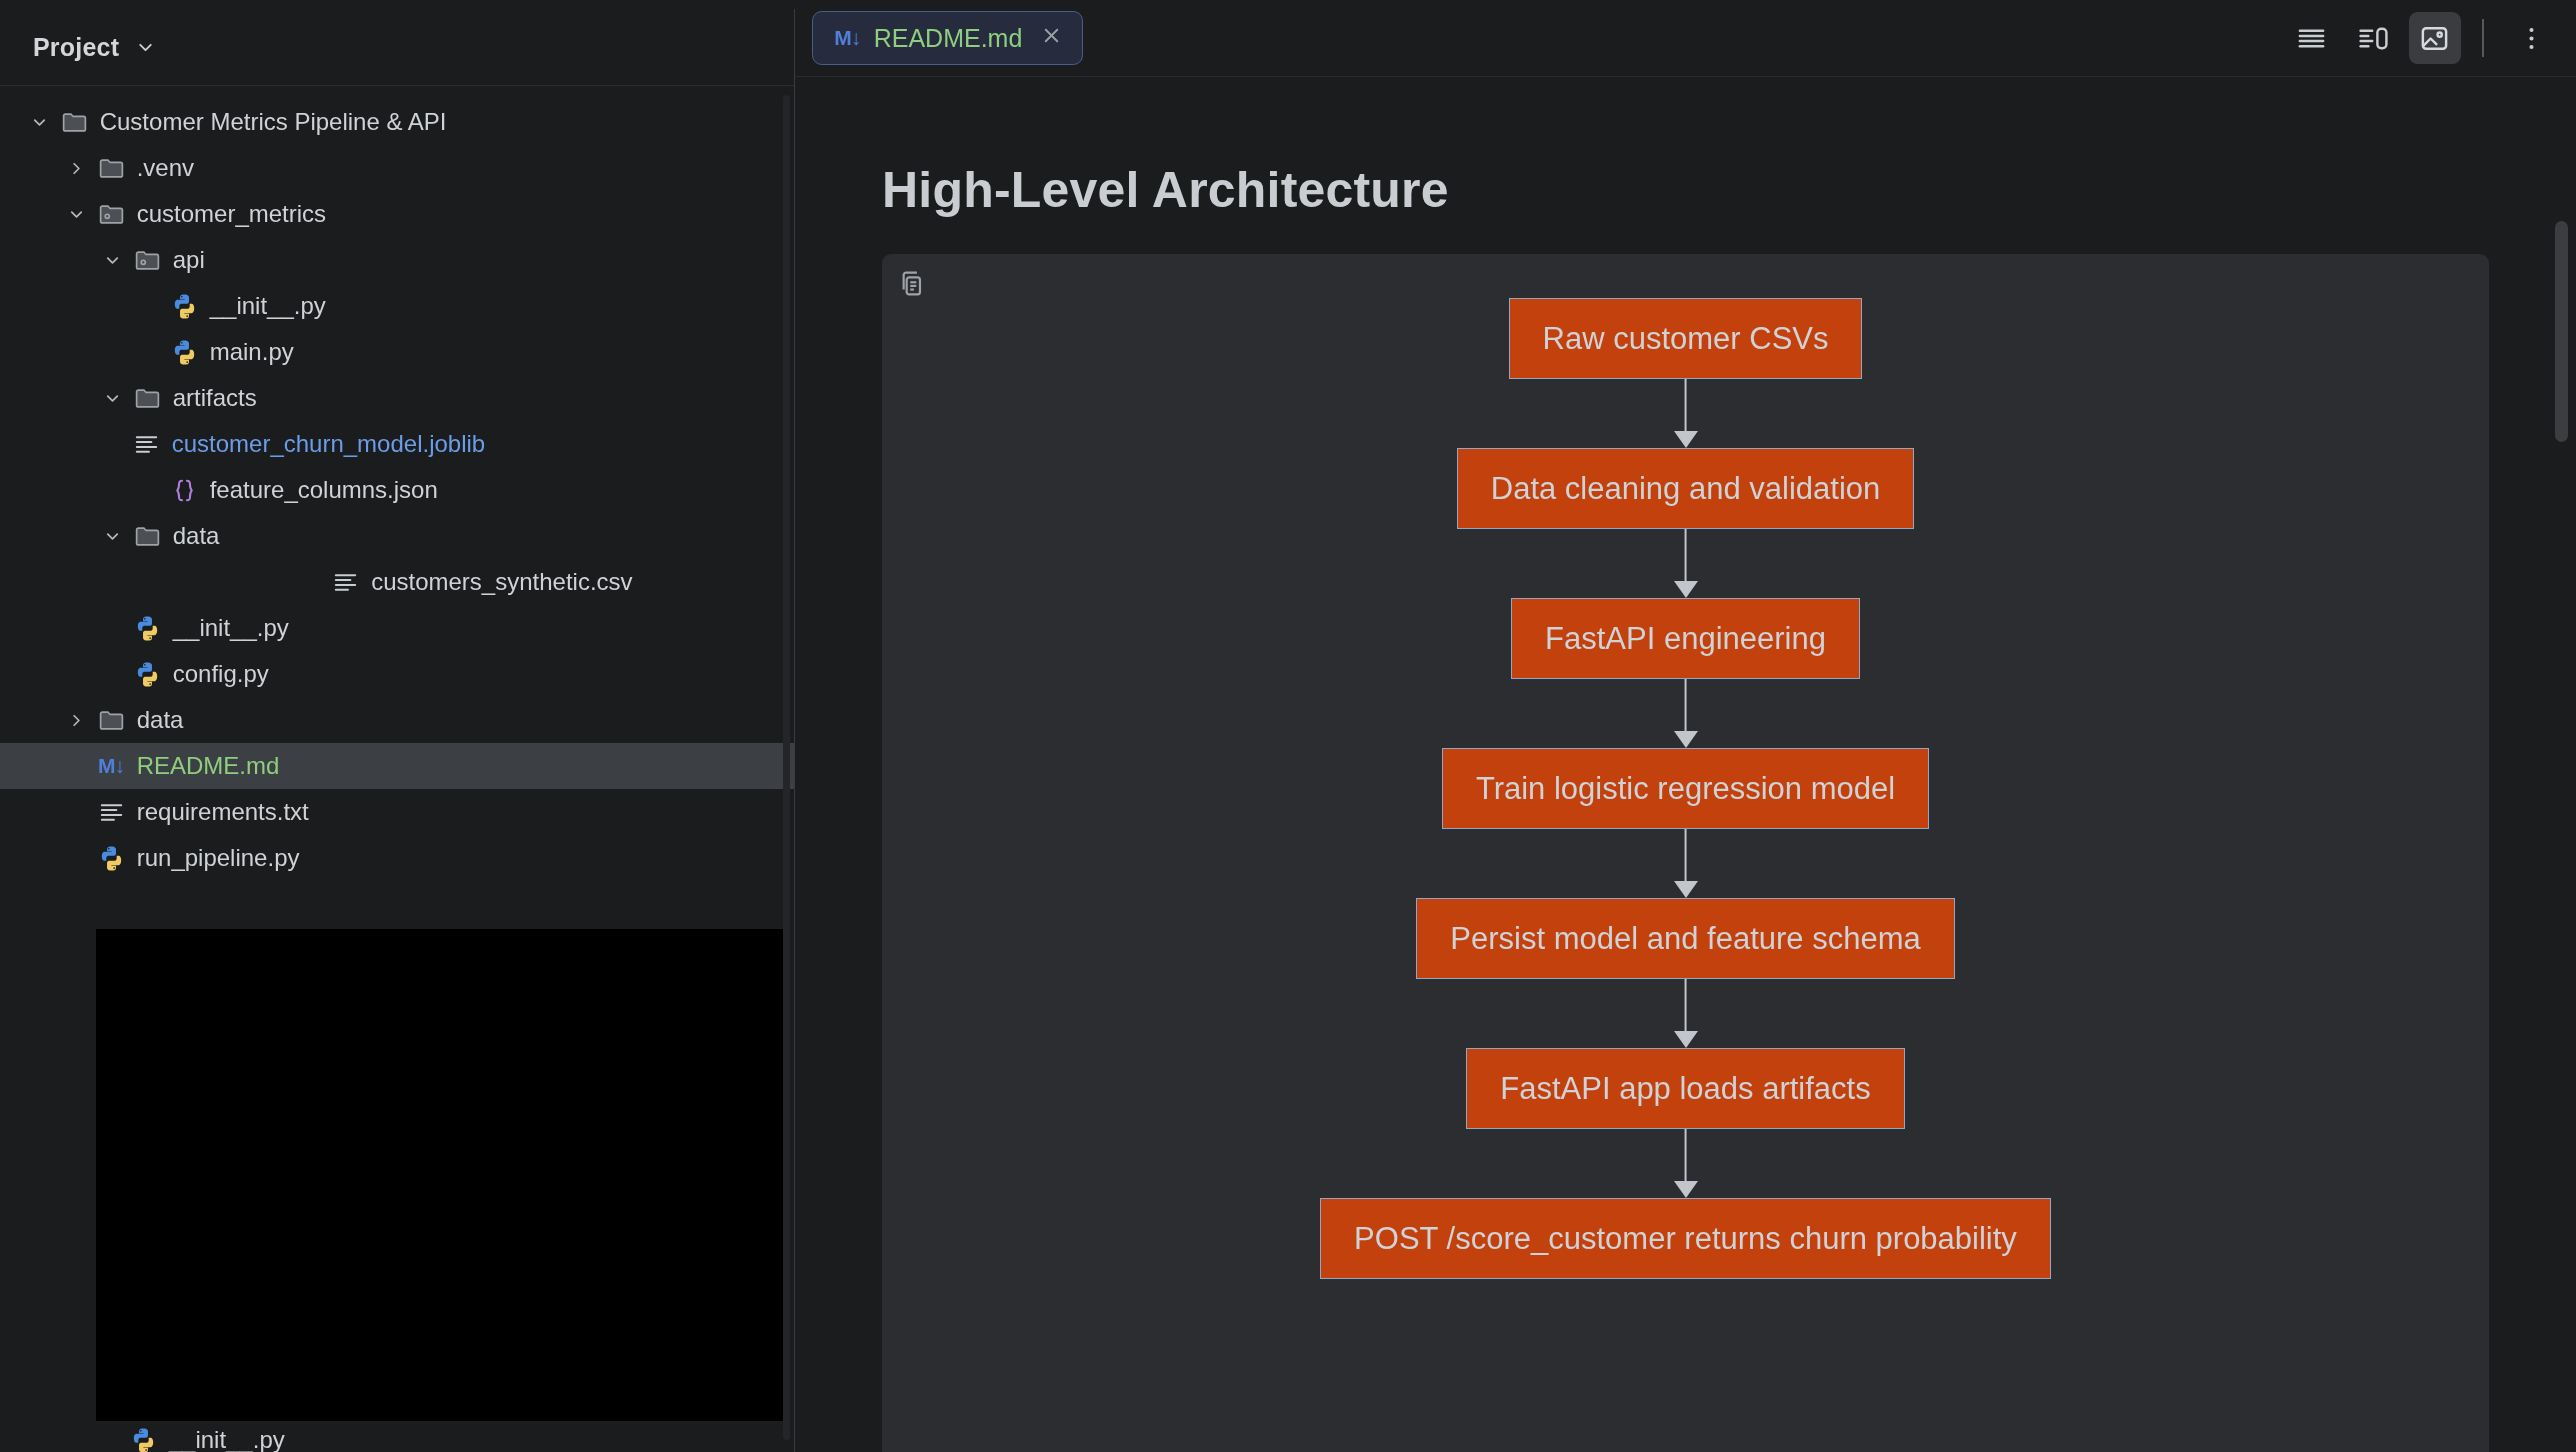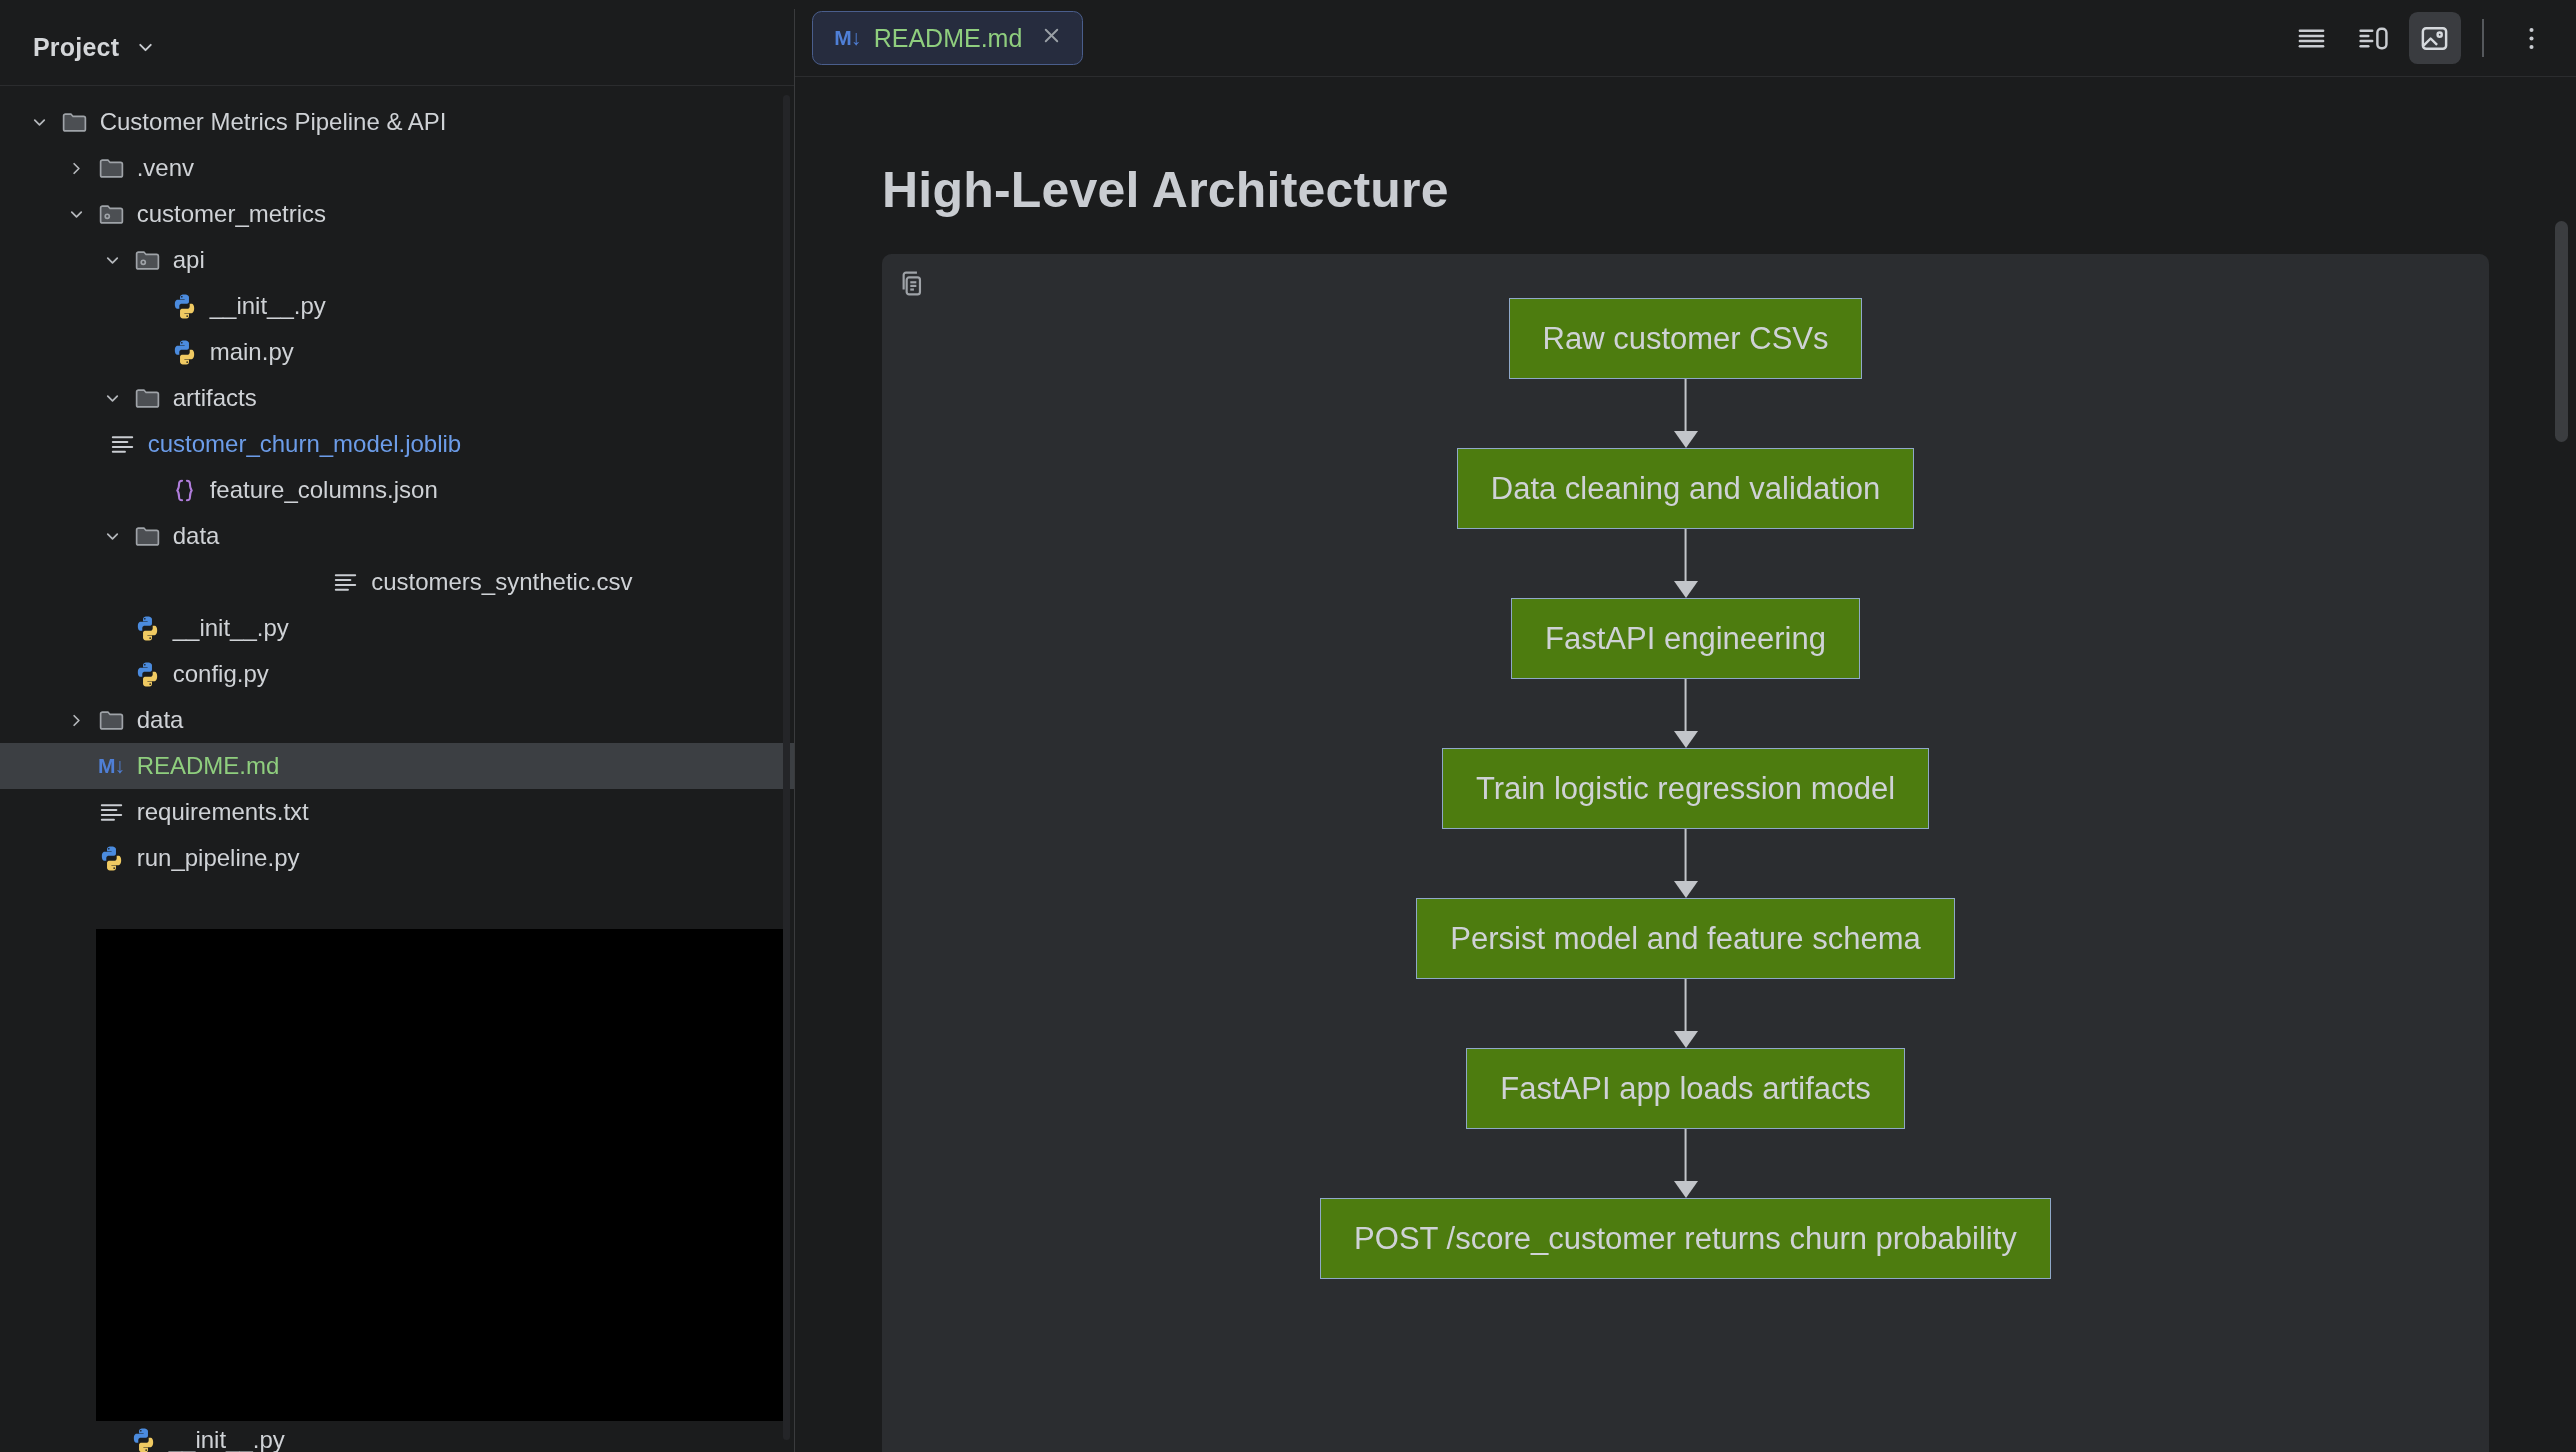--- a/index.html
+++ b/index.html
@@ -105,21 +105,21 @@
     margin: 0 27px; height: 1212px; position: relative;
     padding-top: 19px;
   }
   .copy-btn { position: absolute; left: 15.4px; top: 15.4px; }
 
   .flow {
     display: flex; flex-direction: column; align-items: center;
     padding-top: 25px;
   }
   .node {
-    background: #4d7c0f;
+    background: #c2410c;
     border: 1.4px solid #8fa8c8;
     color: #cfd2d6;
     font-size: 31px;
     line-height: 1;
     padding: 24px 33px;
     display: flex; align-items: center; justify-content: center;
     white-space: nowrap;
   }
   .arrow { height: 69px; width: 23px; position: relative; }
   .arrow::before {
@@ -234,21 +234,21 @@
               <polyline points="6 9 12 15 18 9"></polyline>
             </svg>
           </span>
           <span class="ficon">
             <svg width="29" height="29" viewBox="0 0 24 24" fill="#4c4f53" stroke="#9fa3a8" stroke-width="1.4">
               <path d="M3 6.5a1.5 1.5 0 0 1 1.5-1.5H9l1.8 2h8.7A1.5 1.5 0 0 1 21 8.5v9a1.5 1.5 0 0 1-1.5 1.5h-15A1.5 1.5 0 0 1 3 17.5z"></path>
             </svg>
           </span>
           <span class="label">artifacts</span>
         </div>
-        <div class="tree-row" style="padding-left: 71px;">
+        <div class="tree-row" style="padding-left: 95px;">
           <span class="twisty empty"></span>
           <span class="ficon">
             <svg width="29" height="29" viewBox="0 0 24 24" stroke="#c9ccd1" stroke-width="1.7" stroke-linecap="round">
               <line x1="4" y1="6" x2="20" y2="6"></line>
               <line x1="4" y1="10" x2="16" y2="10"></line>
               <line x1="4" y1="14" x2="20" y2="14"></line>
               <line x1="4" y1="18" x2="14" y2="18"></line>
             </svg>
           </span>
           <span class="label blue">customer_churn_model.joblib</span>

